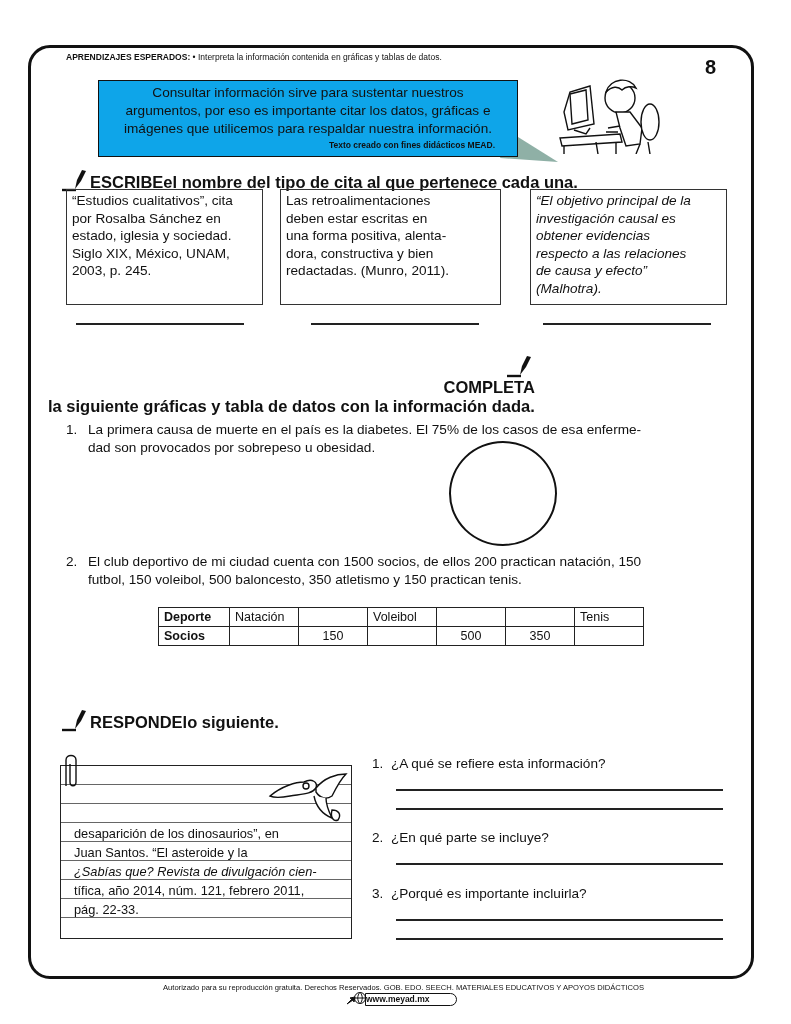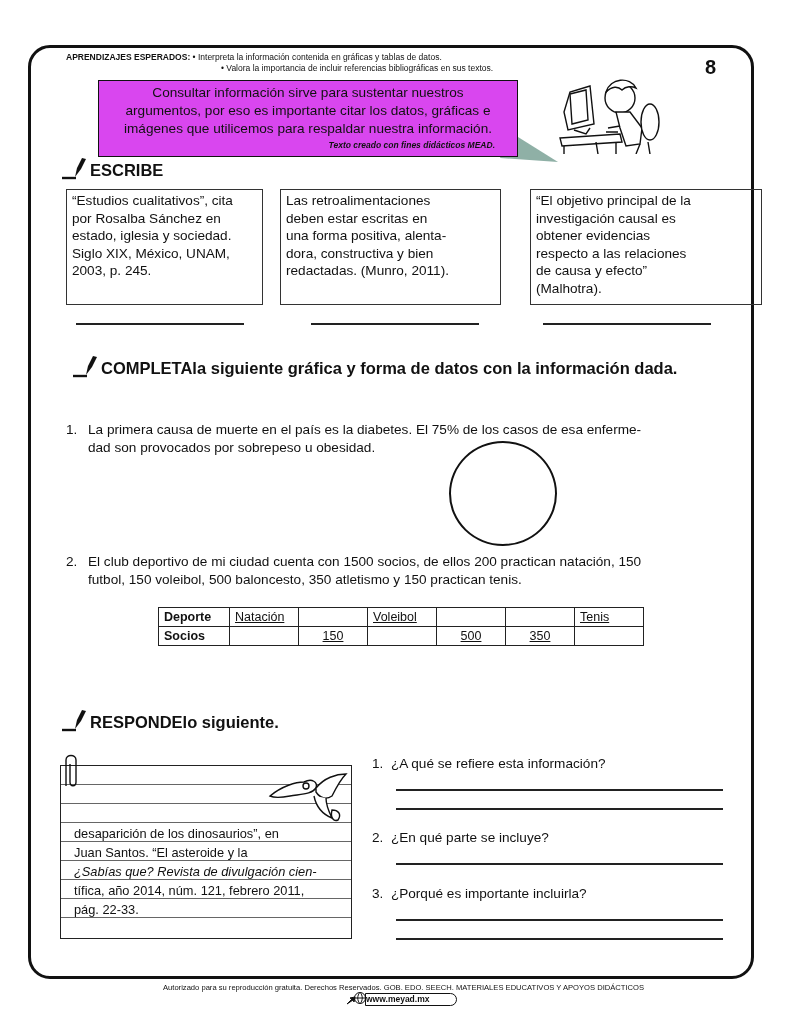--- a/index.html
+++ b/index.html
@@ -6,56 +6,55 @@
   body { width: 791px; height: 1024px; position: relative; overflow: hidden;
          font-family: "Liberation Sans", sans-serif; color: #111; }
   .frame { position: absolute; left: 28px; top: 45px; width: 720px; height: 928px;
            border: 3px solid #111; border-radius: 22px; }
   .abs { position: absolute; }
   .aprend { left: 66px; top: 52px; font-size: 8.5px; line-height: 11px; }
   .aprend b { font-weight: bold; }
   .aprend .l2 { padding-left: 155px; }
   .pagenum { left: 705px; top: 56px; font-size: 20px; font-weight: bold; }
   .note { left: 98px; top: 80px; width: 418px; height: 72px; border: 1.5px solid #111;
-          background: #d946ef; text-align: center; font-size: 13.6px; line-height: 18px; padding-top: 3px; }
-  .note .credit { position: absolute; right: 22px; bottom: 2px; font-size: 8.5px; font-style: italic; font-weight: bold; }
+          background: #0ea5e9; text-align: center; font-size: 13.6px; line-height: 18px; padding-top: 3px; }
+  .note .credit { position: absolute; right: 22px; bottom: 2px; font-size: 8.5px; font-weight: bold; }
   .curl { left: 470px; top: 128px; }
   .kid { left: 556px; top: 72px; }
   .section-title { font-size: 16.5px; font-weight: bold; display: flex; align-items: flex-end; }
   .section-title .verb { font-weight: bold; }
   .section-title .rest { font-weight: bold; }
   .pencil { width: 28px; height: 24px; margin-right: 2px; }
   .citebox { border: 1.3px solid #333; font-size: 13.6px; line-height: 17.5px; padding: 2px 5px; box-sizing: border-box; }
   .ansline { height: 0; border-top: 2px solid #222; }
   .q { font-size: 13.6px; line-height: 18px; }
   .q .num { position: absolute; left: 0; }
   .q .txt { margin-left: 22px; display: block; }
   .circle { left: 449px; top: 441px; width: 108px; height: 105px; border: 2px solid #111; border-radius: 50%; box-sizing: border-box; }
   table.sports { position: absolute; left: 158px; top: 607px; border-collapse: collapse; font-size: 12.5px; }
   table.sports td { border: 1.3px solid #222; height: 18px; padding: 0 5px; }
   table.sports td.h { font-weight: bold; width: 60px; }
-  table.sports td.c { width: 58px; text-decoration: underline; }
+  table.sports td.c { width: 58px; }
   table.sports td.num { text-align: center; }
   .notebox { left: 60px; top: 765px; width: 290px; height: 172px; border: 1.5px solid #222; overflow: hidden; }
   .notebox .rule { position: absolute; left: 0; right: 0; height: 0; border-top: 1px solid #666; }
   .notebox .ref { position: absolute; left: 13px; top: 58px; font-size: 12.8px; line-height: 19px; width: 270px; }
   .rq { font-size: 13.6px; }
   .footer { left: 8px; width: 791px; text-align: center; }
   .footer-text { top: 983px; font-size: 7.6px; }
   .url-pill { left: 365px; top: 993px; width: 90px; height: 11px; border: 1px solid #111; border-radius: 0 8px 8px 0;
               font-size: 8.5px; font-weight: bold; text-align: left; line-height: 11px; }
 </style>
 </head>
 <body>
 
 <div class="frame"></div>
 
 <div class="abs aprend">
   <div><b>APRENDIZAJES ESPERADOS:</b> <span>• Interpreta la información contenida en gráficas y tablas de datos.</span></div>
-  <div class="l2">• Valora la importancia de incluir referencias bibliográficas en sus textos.</div>
 </div>
 <div class="abs pagenum">8</div>
 
 <svg class="abs curl" width="90" height="40">
   <path d="M40 4 L88 34 L30 30 Z" fill="#8fb0a6"></path>
   <path d="M0 22 C20 18 40 10 46 4 C48 10 44 18 30 22 Z" fill="#fff" stroke="#111" stroke-width="1.3"></path>
 </svg>
 <div class="abs note">
   <div>Consultar información sirve para sustentar nuestros</div>
   <div>argumentos, por eso es importante citar los datos, gráficas e</div>
@@ -70,62 +69,63 @@
   <path d="M4 66 L64 62 L66 70 L6 74 Z" fill="#fff"></path>
   <path d="M8 74 L8 82 M60 70 L60 82 M40 70 L42 82"></path>
   <ellipse cx="64" cy="26" rx="15" ry="15" fill="#fff"></ellipse>
   <path d="M50 20 C54 6 74 4 80 16 C76 14 70 14 66 18 C62 14 56 14 50 20 Z" fill="#fff"></path>
   <path d="M60 40 L74 40 L86 56 L84 72 L70 74 L64 56 Z" fill="#fff"></path>
   <ellipse cx="94" cy="50" rx="9" ry="18" fill="#fff"></ellipse>
   <path d="M84 72 L80 82 M92 70 L94 82"></path>
   <path d="M52 56 L64 54 M50 60 L62 60"></path>
 </svg>
 
-<div class="abs section-title" style="left:60px; top:156px;text-align:center;">
+<div class="abs section-title" style="left:60px; top:168px;text-align:center;">
   <svg class="pencil" viewBox="0 0 28 24">
     <path d="M2 22 L16 22" stroke="#111" stroke-width="2.4"></path>
     <path d="M15 21 L17 12 L22 2 L26 3 L21 13 Z" fill="#111"></path>
   </svg>
   <span class="verb">ESCRIBE</span>
+    <span class="rest"> el nombre del tipo de cita al que pertenece cada una.</span>
 </div>
 
 <div class="abs citebox" style="left:66px; top:189px; width:197px; height:116px;">
   <div>“Estudios cualitativos”, cita</div>
   <div>por Rosalba Sánchez en</div>
   <div>estado, iglesia y sociedad.</div>
   <div>Siglo XIX, México, UNAM,</div>
   <div>2003, p. 245.</div>
 </div>
 <div class="abs citebox" style="left:280px; top:189px; width:221px; height:116px;">
   <div>Las retroalimentaciones</div>
   <div>deben estar escritas en</div>
   <div>una forma positiva, alenta-</div>
   <div>dora, constructiva y bien</div>
   <div>redactadas. (Munro, 2011).</div>
 </div>
-<div class="abs citebox" style="left:530px; top:189px; width:232px; height:116px;">
+<div class="abs citebox" style="left:530px; top:189px; width:197px; height:116px;font-style:italic;">
   <div>“El objetivo principal de la</div>
   <div>investigación causal es</div>
   <div>obtener evidencias</div>
   <div>respecto a las relaciones</div>
   <div>de causa y efecto”</div>
   <div>(Malhotra).</div>
 </div>
 
 <div class="abs ansline" style="left:76px; top:323px; width:168px;"></div>
 <div class="abs ansline" style="left:311px; top:323px; width:168px;"></div>
 <div class="abs ansline" style="left:543px; top:323px; width:168px;"></div>
 
-<div class="abs section-title" style="left:71px; top:354px;">
+<div class="abs section-title" style="left:48px; top:354px;flex-direction:column;">
   <svg class="pencil" viewBox="0 0 28 24">
     <path d="M2 22 L16 22" stroke="#111" stroke-width="2.4"></path>
     <path d="M15 21 L17 12 L22 2 L26 3 L21 13 Z" fill="#111"></path>
   </svg>
   <span class="verb">COMPLETA</span>
-    <span class="rest"> la siguiente gráfica y forma de datos con la información dada.</span>
+    <span class="rest"> la siguiente gráficas y tabla de datos con la información dada.</span>
 </div>
 
 <div class="abs q" style="left:66px; top:421px; width:670px;">
   <span class="num">1.</span>
   <span class="txt">La primera causa de muerte en el país es la diabetes. El 75% de los casos de esa enferme-</span>
   <span class="txt">dad son provocados por sobrepeso u obesidad.</span>
 </div>
 <div class="abs circle"></div>
 
 <div class="abs q" style="left:66px; top:553px; width:670px;">

